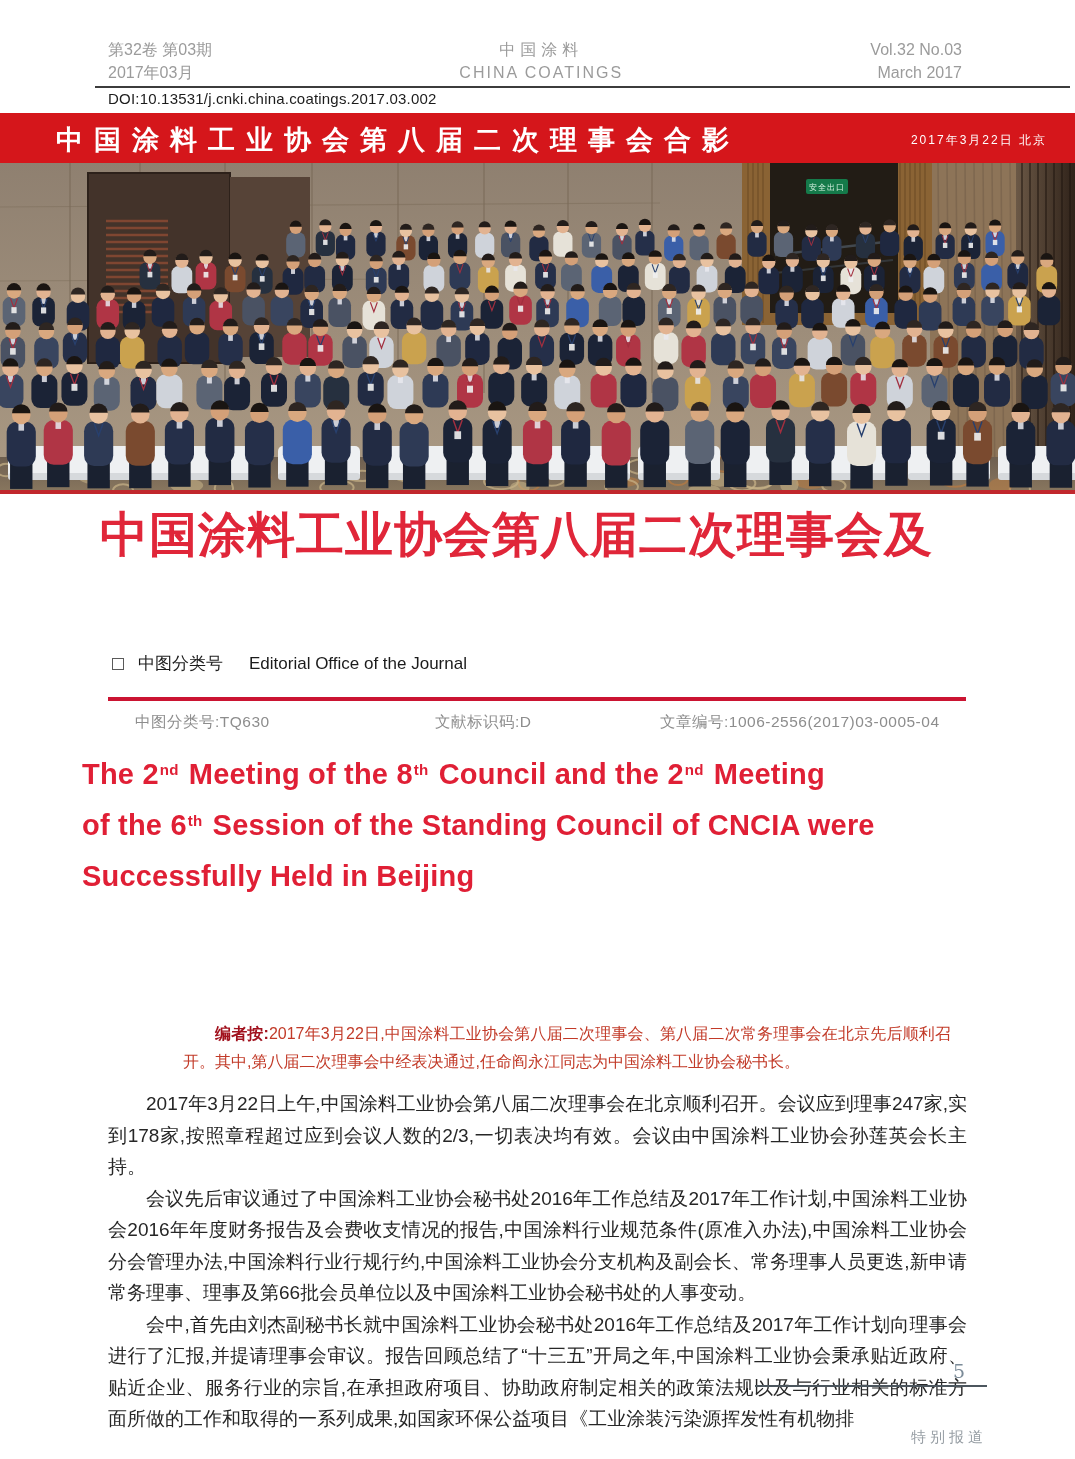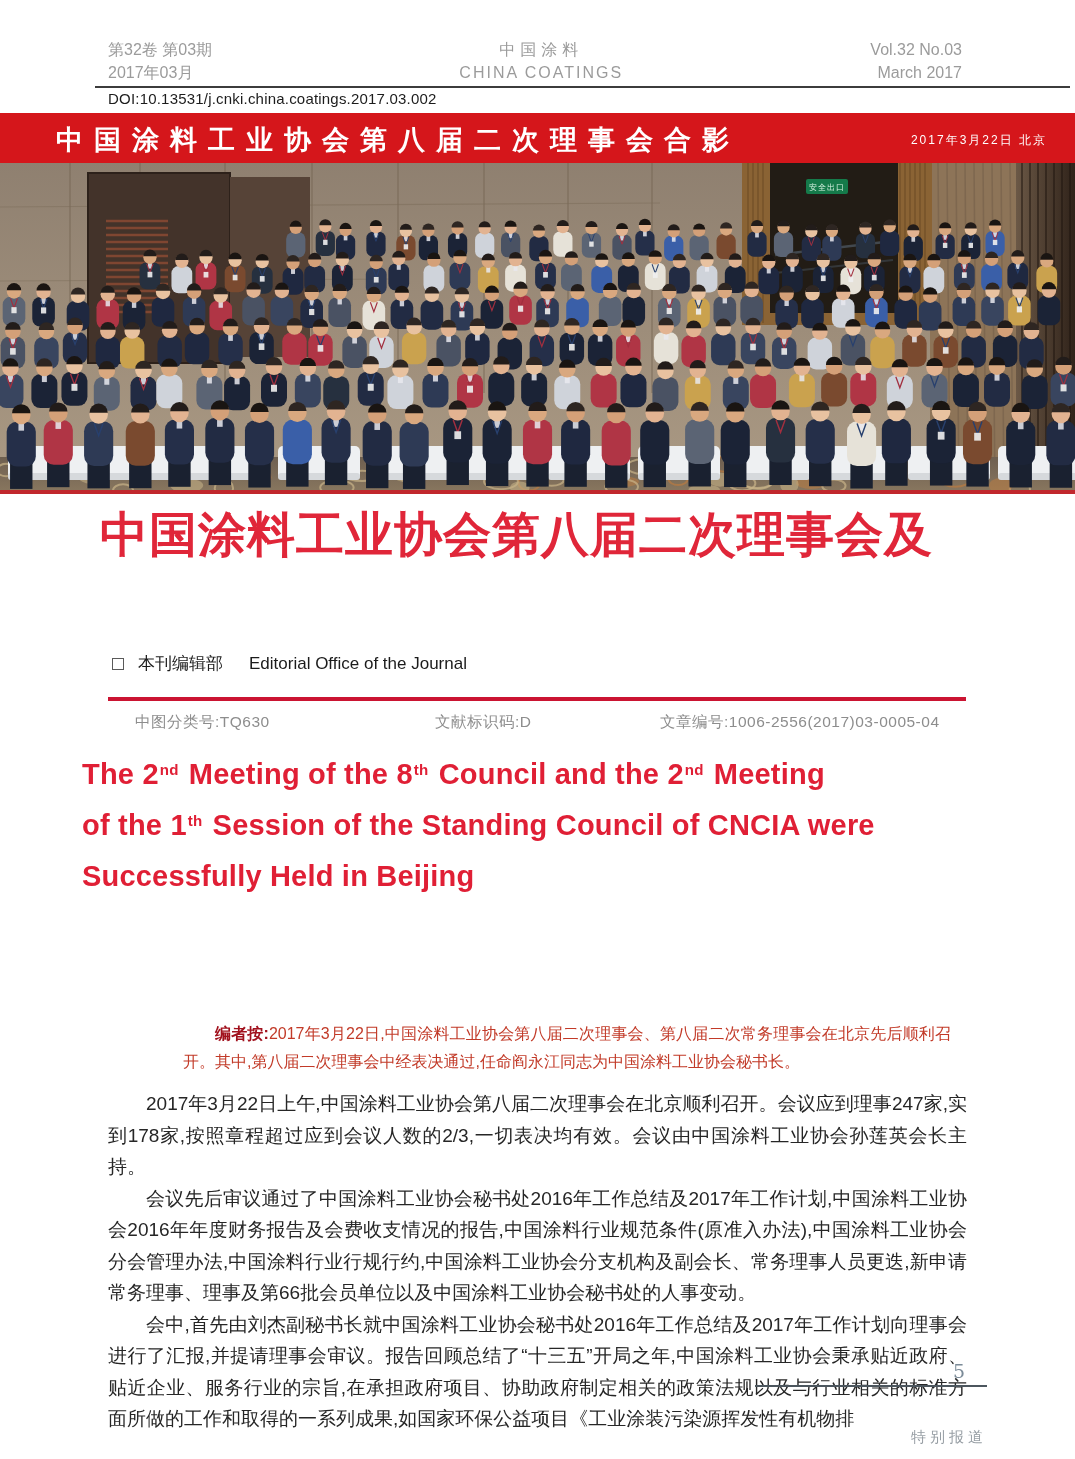--- a/index.html
+++ b/index.html
@@ -1030,33 +1030,33 @@
         <rect x="0" y="327" width="1075" height="4" fill="#c1272d"></rect>
       </svg>
   </div>
 
   <div class="title-cn">
     <div>中国涂料工业协会第八届二次理事会及</div>
   </div>
 
   <div class="author">
     <span class="sq"></span>
-    <span>本刊编辑部</span>
+    <span>中图分类号</span>
     <span class="en">Editorial Office of the Journal</span>
   </div>
 
   <div class="redrule"></div>
 
   <div class="classrow">
     <span class="f1">中图分类号:TQ630</span>
     <span class="f2">文献标识码:D</span>
     <span class="f3">文章编号:1006-2556(2017)03-0005-04</span>
   </div>
 
-  <div class="title-en" id="title-en"><span>The 2</span><sup>nd</sup><span> Meeting of the 8</span><sup>th</sup><span> Council and the 2</span><sup>nd</sup><span> Meeting</span><br><span>of the 1</span><sup>th</sup><span> Session of the Standing Council of CNCIA were</span><br><span>Successfully Held in Beijing</span></div>
+  <div class="title-en" id="title-en"><span>The 2</span><sup>nd</sup><span> Meeting of the 8</span><sup>th</sup><span> Council and the 2</span><sup>nd</sup><span> Meeting</span><br><span>of the 6</span><sup>th</sup><span> Session of the Standing Council of CNCIA were</span><br><span>Successfully Held in Beijing</span></div>
 
   <div class="ednote">
     <span class="lbl">编者按:</span><span>2017年3月22日,中国涂料工业协会第八届二次理事会、第八届二次常务理事会在北京先后顺利召开。其中,第八届二次理事会中经表决通过,任命阎永江同志为中国涂料工业协会秘书长。</span>
   </div>
 
   <div class="bodytext">
     <p>2017年3月22日上午,中国涂料工业协会第八届二次理事会在北京顺利召开。会议应到理事247家,实到178家,按照章程超过应到会议人数的2/3,一切表决均有效。会议由中国涂料工业协会孙莲英会长主持。</p>
     <p>会议先后审议通过了中国涂料工业协会秘书处2016年工作总结及2017年工作计划,中国涂料工业协会2016年年度财务报告及会费收支情况的报告,中国涂料行业规范条件(原准入办法),中国涂料工业协会分会管理办法,中国涂料行业行规行约,中国涂料工业协会分支机构及副会长、常务理事人员更迭,新申请常务理事、理事及第66批会员单位以及中国涂料工业协会秘书处的人事变动。</p>
     <p>会中,首先由刘杰副秘书长就中国涂料工业协会秘书处2016年工作总结及2017年工作计划向理事会进行了汇报,并提请理事会审议。报告回顾总结了“十三五”开局之年,中国涂料工业协会秉承贴近政府、贴近企业、服务行业的宗旨,在承担政府项目、协助政府制定相关的政策法规以及与行业相关的标准方面所做的工作和取得的一系列成果,如国家环保公益项目《工业涂装污染源挥发性有机物排</p>
   </div>

